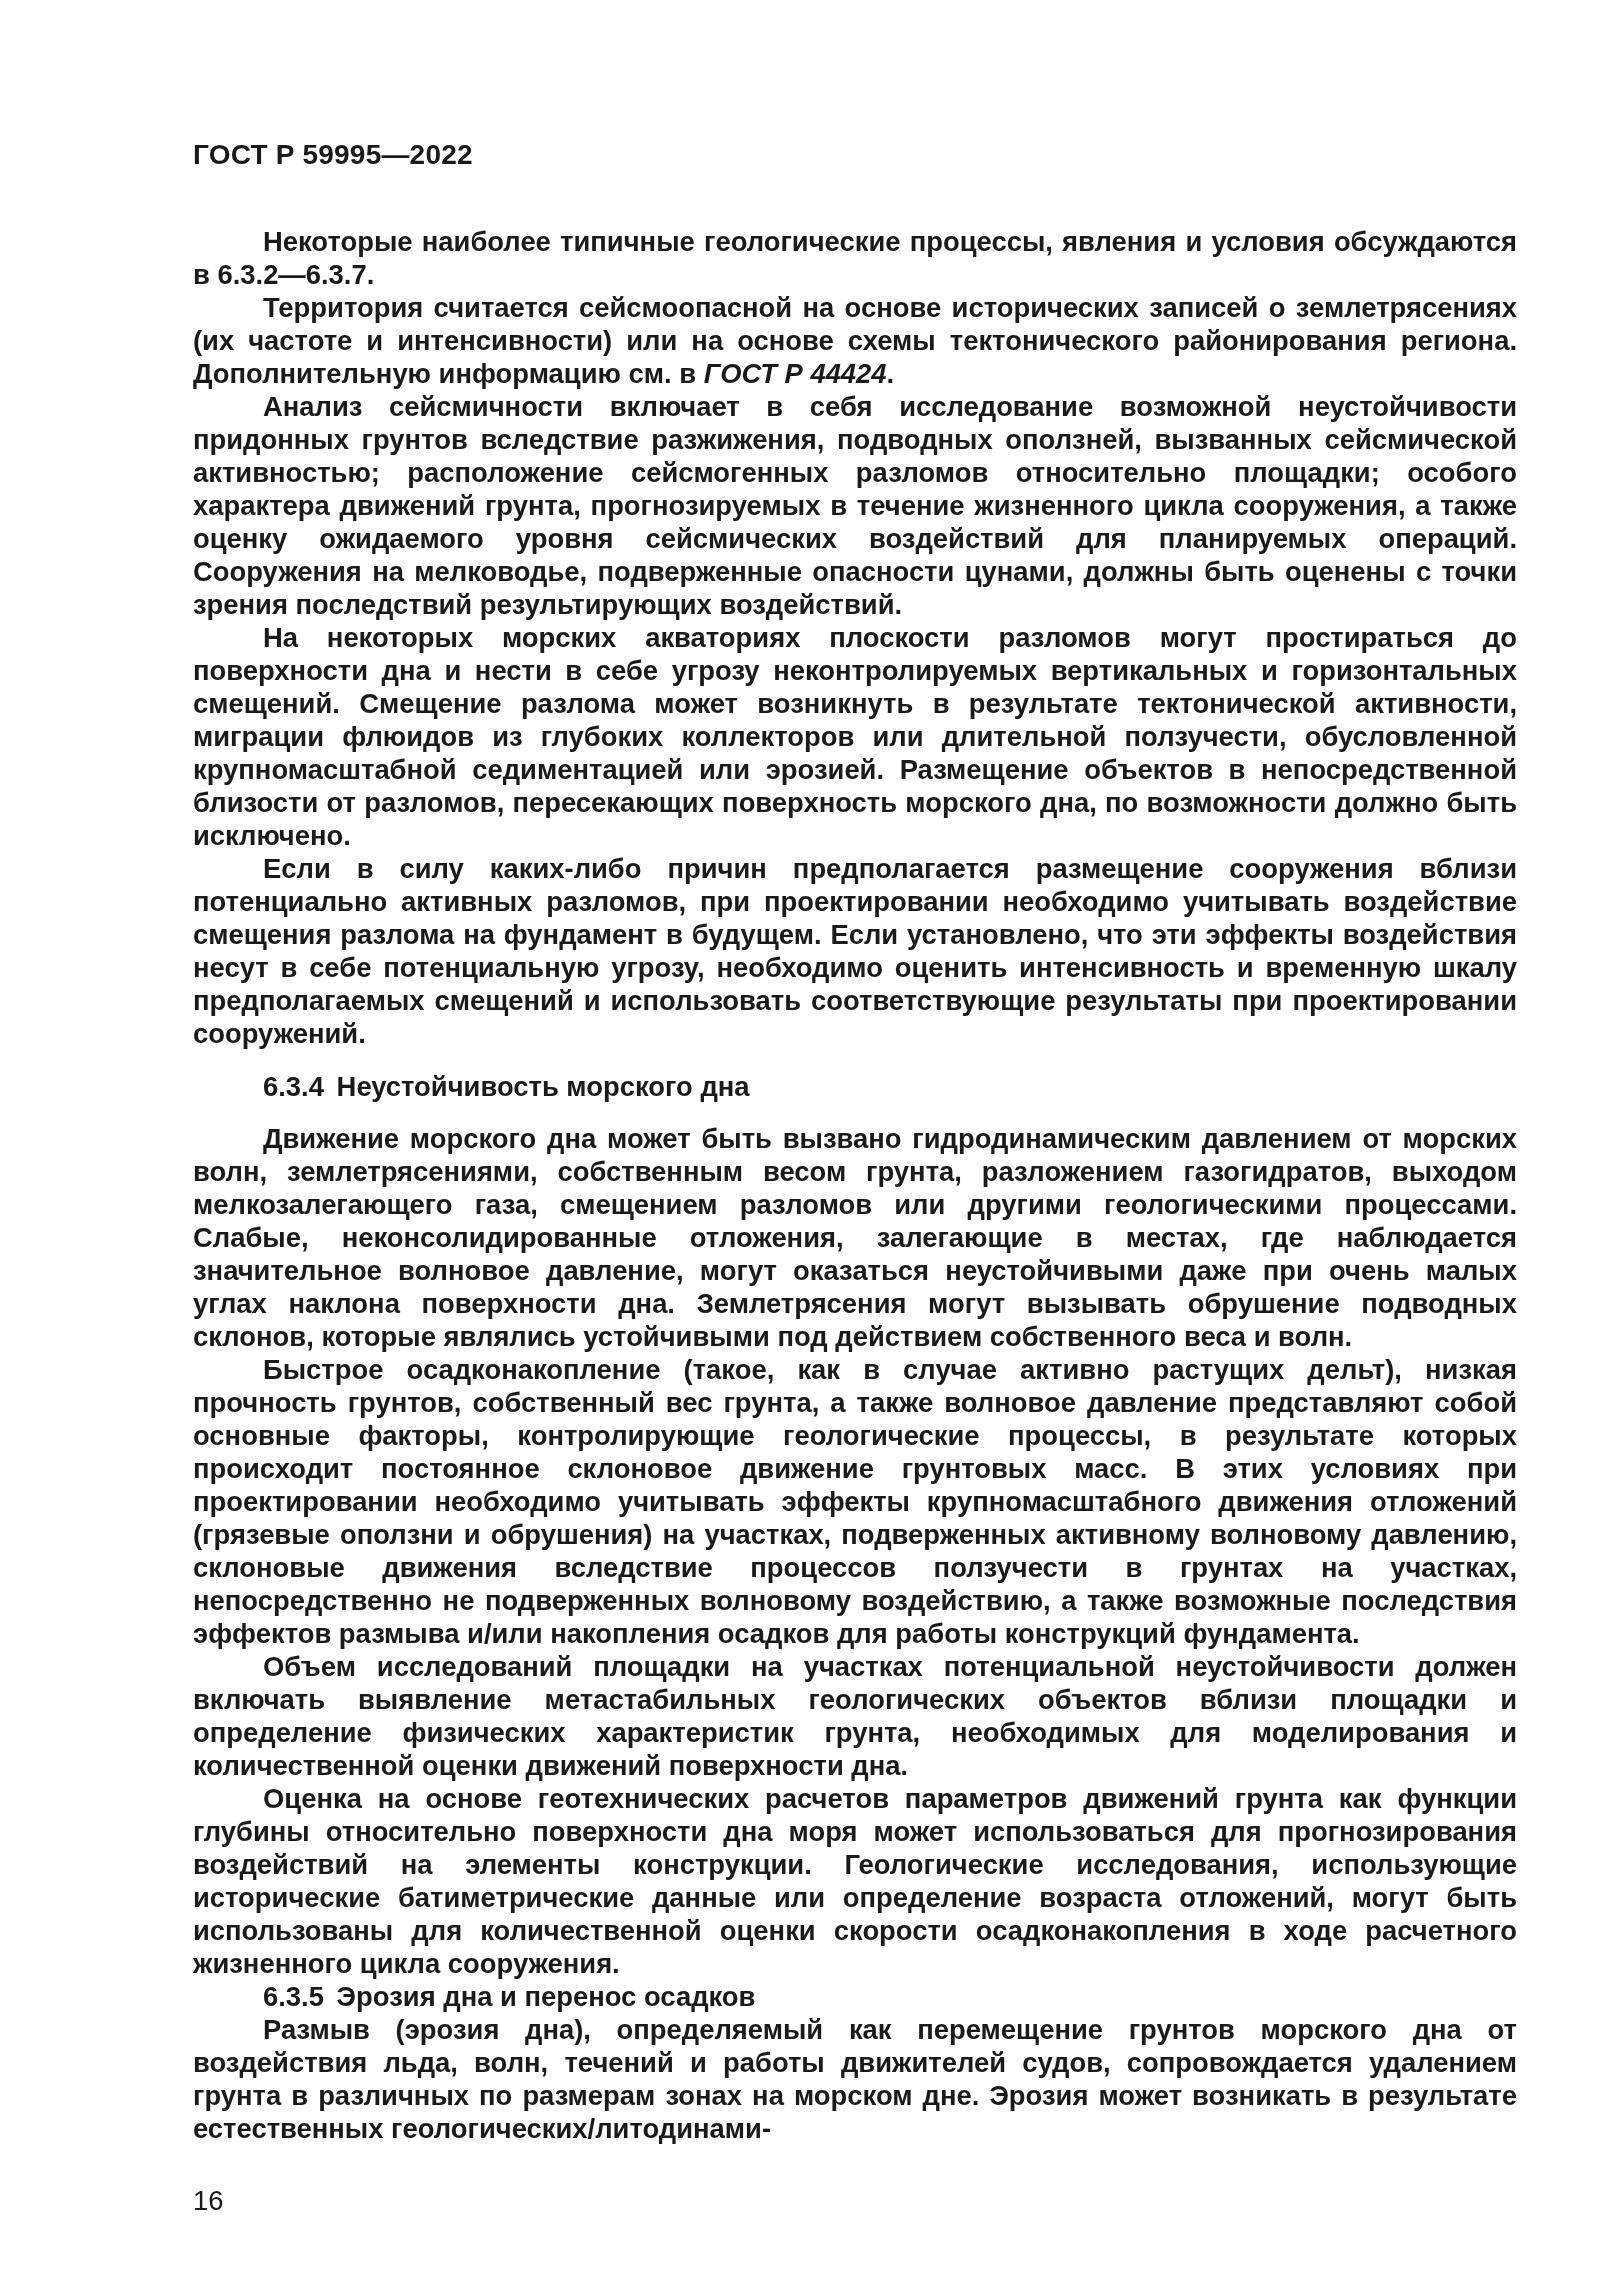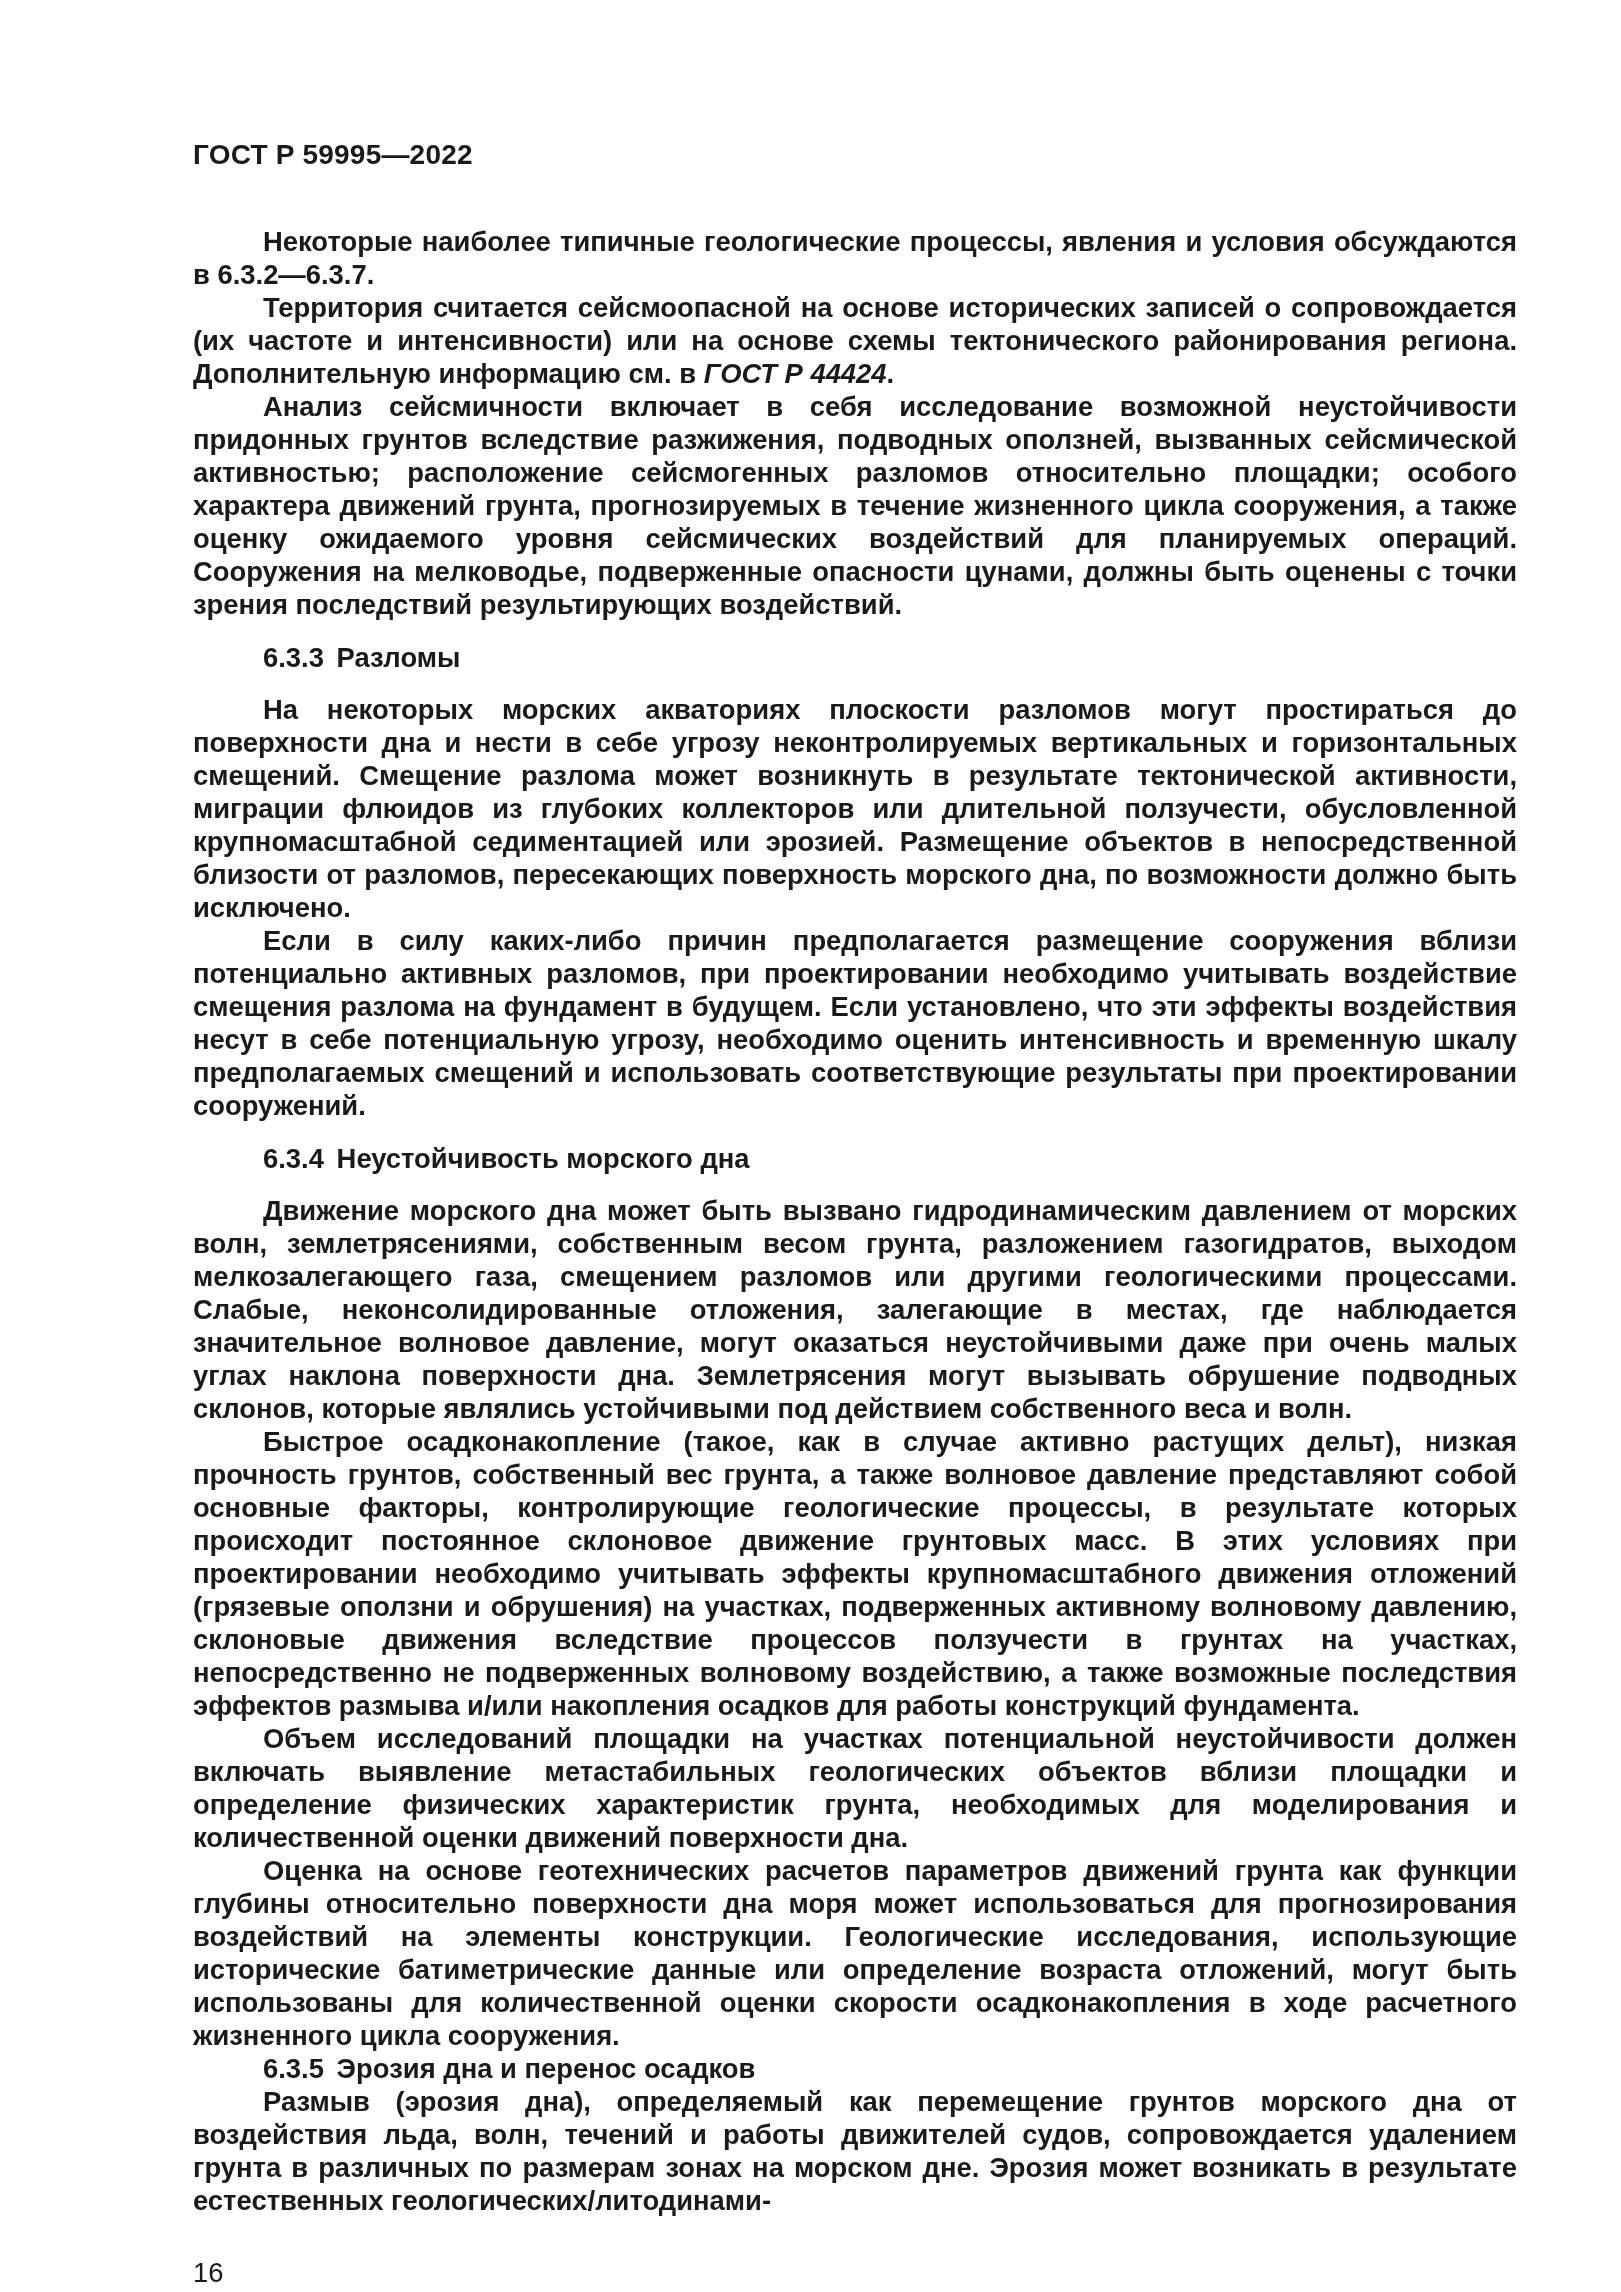--- a/index.html
+++ b/index.html
@@ -66,25 +66,24 @@
 
 <div class="page">
 
   <div class="running-header">ГОСТ Р 59995—2022</div>
 
   <div class="content">
 
     <p>Некоторые наиболее типичные геологические процессы, явления и условия обсуждаются в 6.3.2—6.3.7.</p>
 
 
-    <p><span>Территория считается сейсмоопасной на основе исторических записей о сопровождается (их частоте и интенсивности) или на основе схемы тектонического районирования региона. Дополнительную информацию см. в </span><span class="std-ref">ГОСТ Р 44424</span><span>.</span></p>
+    <p><span>Территория считается сейсмоопасной на основе исторических записей о землетрясениях (их частоте и интенсивности) или на основе схемы тектонического районирования региона. Дополнительную информацию см. в </span><span class="std-ref">ГОСТ Р 44424</span><span>.</span></p>
 
     <p>Анализ сейсмичности включает в себя исследование возможной неустойчивости придонных грунтов вследствие разжижения, подводных оползней, вызванных сейсмической активностью; расположение сейсмогенных разломов относительно площадки; особого характера движений грунта, прогнозируемых в течение жизненного цикла сооружения, а также оценку ожидаемого уровня сейсмических воздействий для планируемых операций. Сооружения на мелководье, подверженные опасности цунами, должны быть оценены с точки зрения последствий результирующих воздействий.</p>
 
-    <p class="heading spaced"><span class="hnum">6.3.3</span><span>Разломы</span></p>
 
     <p>На некоторых морских акваториях плоскости разломов могут простираться до поверхности дна и нести в себе угрозу неконтролируемых вертикальных и горизонтальных смещений. Смещение разлома может возникнуть в результате тектонической активности, миграции флюидов из глубоких коллекторов или длительной ползучести, обусловленной крупномасштабной седиментацией или эрозией. Размещение объектов в непосредственной близости от разломов, пересекающих поверхность морского дна, по возможности должно быть исключено.</p>
 
     <p>Если в силу каких-либо причин предполагается размещение сооружения вблизи потенциально активных разломов, при проектировании необходимо учитывать воздействие смещения разлома на фундамент в будущем. Если установлено, что эти эффекты воздействия несут в себе потенциальную угрозу, необходимо оценить интенсивность и временную шкалу предполагаемых смещений и использовать соответствующие результаты при проектировании сооружений.</p>
 
     <p class="heading spaced"><span class="hnum">6.3.4</span><span>Неустойчивость морского дна</span></p>
 
     <p>Движение морского дна может быть вызвано гидродинамическим давлением от морских волн, землетрясениями, собственным весом грунта, разложением газогидратов, выходом мелкозалегающего газа, смещением разломов или другими геологическими процессами. Слабые, неконсолидированные отложения, залегающие в местах, где наблюдается значительное волновое давление, могут оказаться неустойчивыми даже при очень малых углах наклона поверхности дна. Землетрясения могут вызывать обрушение подводных склонов, которые являлись устойчивыми под действием собственного веса и волн.</p>
 
     <p>Быстрое осадконакопление (такое, как в случае активно растущих дельт), низкая прочность грунтов, собственный вес грунта, а также волновое давление представляют собой основные факторы, контролирующие геологические процессы, в результате которых происходит постоянное склоновое движение грунтовых масс. В этих условиях при проектировании необходимо учитывать эффекты крупномасштабного движения отложений (грязевые оползни и обрушения) на участках, подверженных активному волновому давлению, склоновые движения вследствие процессов ползучести в грунтах на участках, непосредственно не подверженных волновому воздействию, а также возможные последствия эффектов размыва и/или накопления осадков для работы конструкций фундамента.</p>

